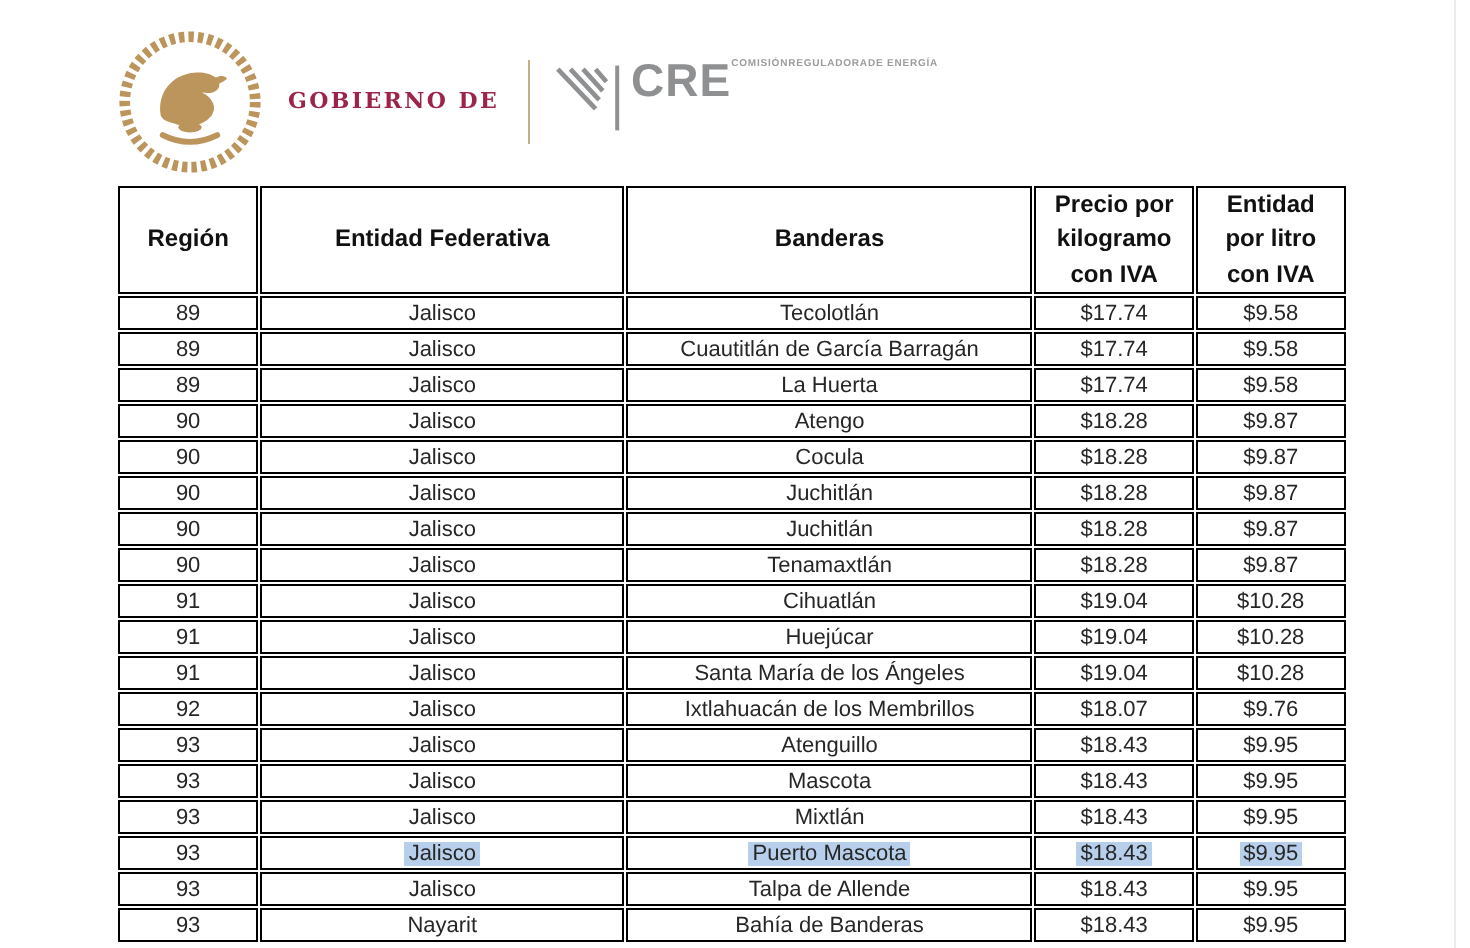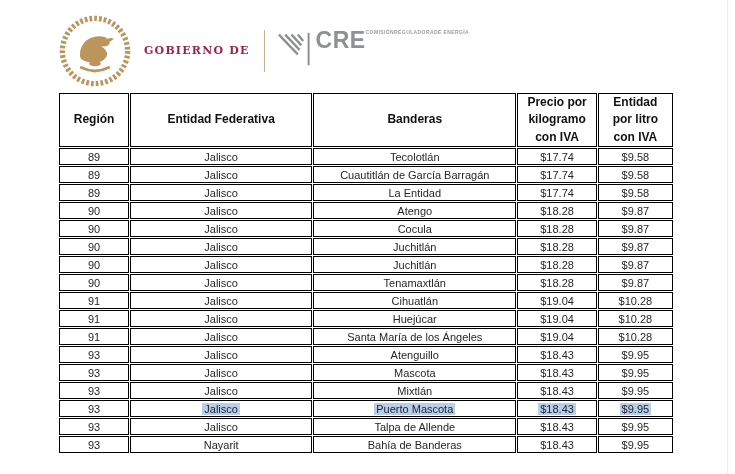--- a/index.html
+++ b/index.html
@@ -117,21 +117,21 @@
         <tr>
           <td>89</td>
           <td>Jalisco</td>
           <td>Cuautitlán de García Barragán</td>
           <td>$17.74</td>
           <td>$9.58</td>
         </tr>
         <tr>
           <td>89</td>
           <td>Jalisco</td>
-          <td>La Entidad</td>
+          <td>La Huerta</td>
           <td>$17.74</td>
           <td>$9.58</td>
         </tr>
         <tr>
           <td>90</td>
           <td>Jalisco</td>
           <td>Atengo</td>
           <td>$18.28</td>
           <td>$9.87</td>
         </tr>
@@ -176,20 +176,27 @@
           <td>Huejúcar</td>
           <td>$19.04</td>
           <td>$10.28</td>
         </tr>
         <tr>
           <td>91</td>
           <td>Jalisco</td>
           <td>Santa María de los Ángeles</td>
           <td>$19.04</td>
           <td>$10.28</td>
+        </tr>
+        <tr>
+          <td>92</td>
+          <td>Jalisco</td>
+          <td>Ixtlahuacán de los Membrillos</td>
+          <td>$18.07</td>
+          <td>$9.76</td>
         </tr>
         <tr>
           <td>93</td>
           <td>Jalisco</td>
           <td>Atenguillo</td>
           <td>$18.43</td>
           <td>$9.95</td>
         </tr>
         <tr>
           <td>93</td>

